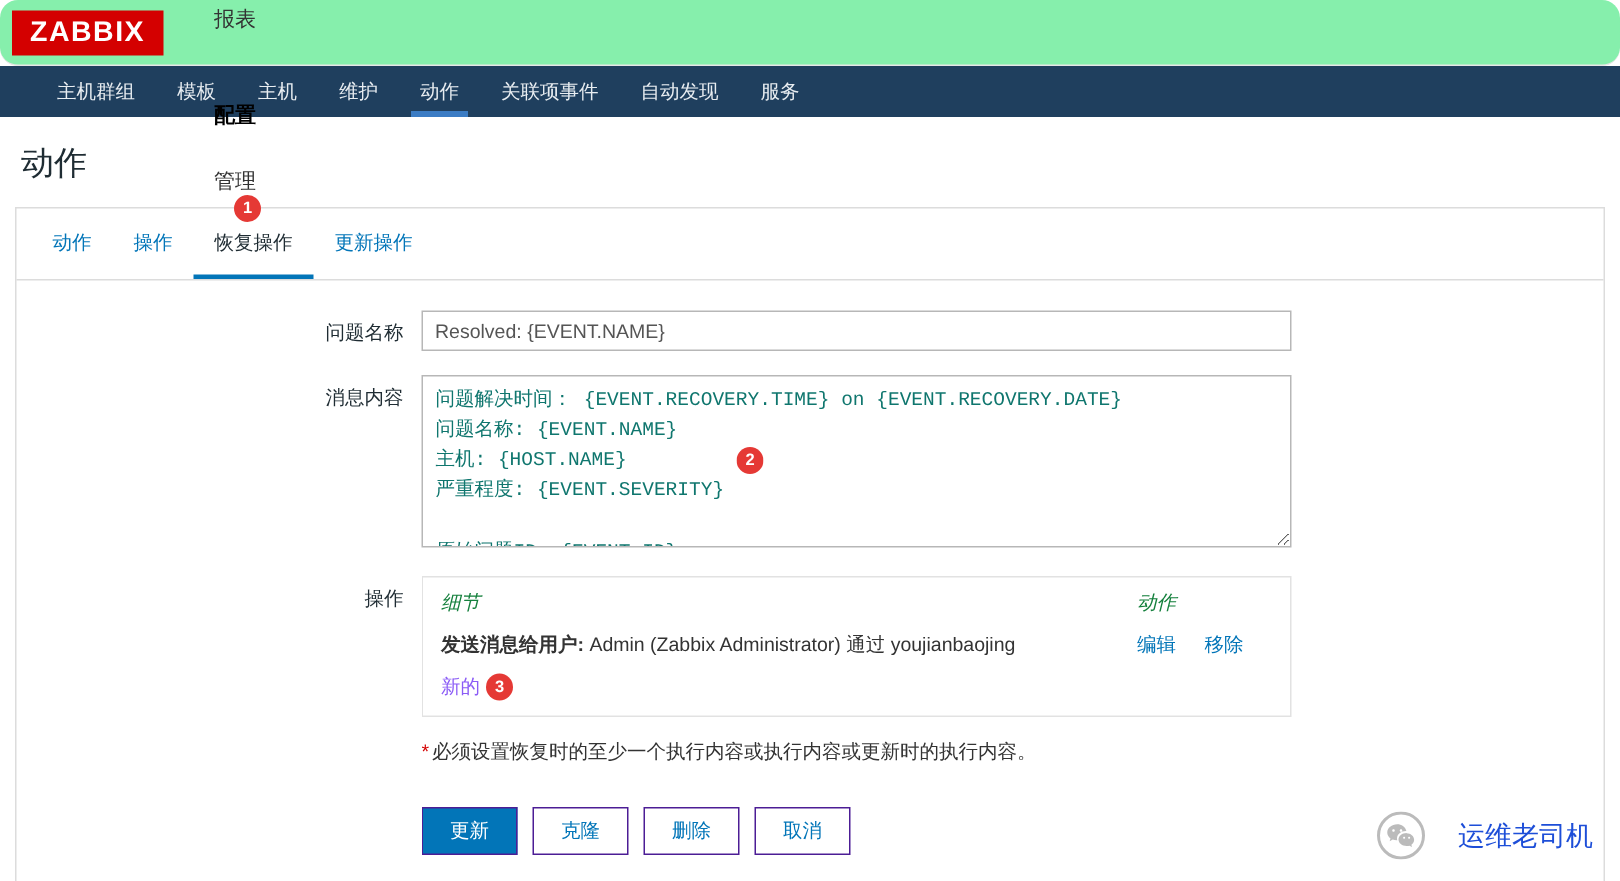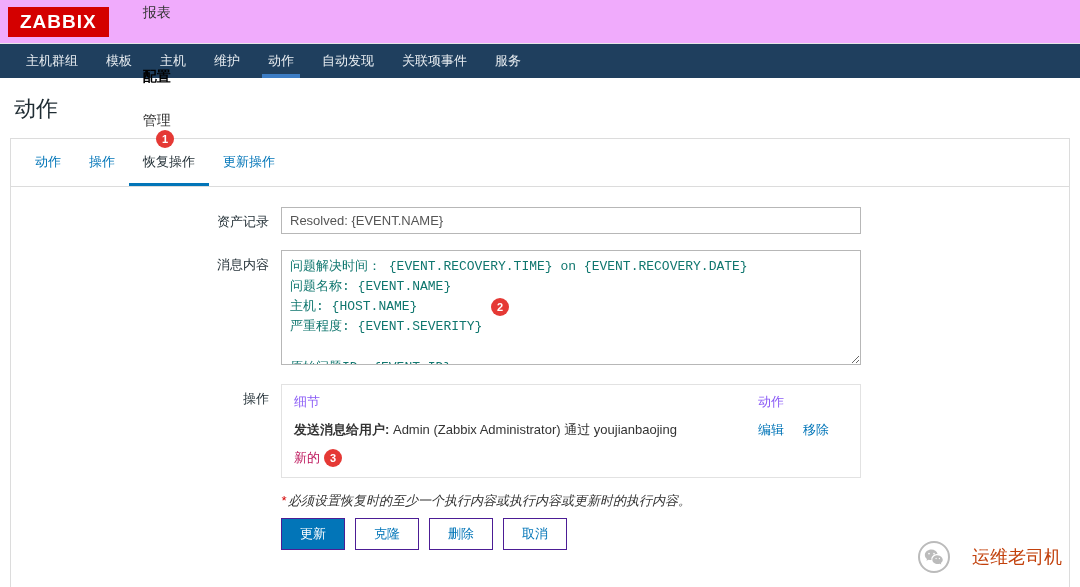--- a/index.html
+++ b/index.html
@@ -10,21 +10,22 @@
     color: #1f2c33;
     background: #fff;
     width: 1080px;
   }
   .topbar {
     display: flex;
     align-items: center;
     height: 44px;
     padding: 0 8px;
     border-bottom: 1px solid #e6e6e6;
-    background: #f0abfc;
+    background: #86efac;
+    border-radius: 12px;
   }
   .logo {
     background: #d40000;
     color: #fff;
     font-weight: bold;
     font-size: 19px;
     letter-spacing: 1px;
     padding: 4px 12px;
     margin-right: 20px;
     font-family: Arial, sans-serif;
@@ -40,21 +41,21 @@
   .topnav-item.active {
     font-weight: bold;
     color: #000;
     margin-top: 20px;
   }
   .subnav {
     background: #1f3f5e;
     display: flex;
     align-items: stretch;
     height: 34px;
-    padding-left: 12px;
+    padding-left: 24px;
   }
   .subnav-item {
     color: #e8edf1;
     font-size: 13px;
     padding: 0 14px;
     line-height: 34px;
     cursor: pointer;
     height: 34px;
     position: relative;
   }
@@ -137,51 +138,51 @@
     background:#fff;
   }
   .ops-table {
     width: 100%;
     border: 1px solid #e2e2e2;
     padding: 8px 12px 10px;
     background: #fff;
   }
   .ops-header {
     display: flex;
-    color: #8b5cf6;
+    color: #15803d;
     font-size: 13px;
     padding-bottom: 6px;
+    font-style: italic;
   }
   .ops-col-detail { flex: 1; }
   .ops-col-action { flex: 0 0 90px; text-align: left; }
   .ops-row {
     display: flex;
     padding: 4px 0;
     color: #333;
   }
   .ops-row .ops-col-detail { font-size: 13px; }
   .ops-row .ops-col-detail .bold { font-weight: bold; }
   .ops-link {
     color: #0275b8;
     cursor: pointer;
     margin-right: 8px;
     font-size: 13px;
   }
   .new-link {
-    color: #be185d;
+    color: #8b5cf6;
     cursor: pointer;
     display: inline-block;
     padding-top: 6px;
     font-size: 13px;
   }
   .hint-row {
-    margin: 14px 0 8px 0;
+    margin: 14px 0 28px 0;
     color: #333;
     font-size: 13px;
-    font-style: italic;
   }
   .hint-star { color: #d40000; margin-right: 2px; }
   .button-row {
     display: flex;
     gap: 10px;
   }
   .btn {
     border: 1px solid #4c1d95;
     background: #fff;
     color: #0275b8;
@@ -204,21 +205,21 @@
     text-align: center;
     font-weight: bold;
     z-index: 10;
   }
   .watermark {
     position: fixed;
     right: 18px;
     bottom: 14px;
     display: flex;
     align-items: center;
-    color: #c2410c;
+    color: #1d4ed8;
     font-size: 18px;
     gap: 22px;
     z-index: 20;
   }
   .watermark-icon {
     width: 32px; height: 32px;
     border-radius: 50%;
     border: 2px solid #bbb;
     display: flex;
     align-items: center;
@@ -239,40 +240,40 @@
       <div class="topnav-item">管理</div>
     </div>
 </div>
 
 <div class="subnav" id="subnav">
     <div class="subnav-item">主机群组</div>
     <div class="subnav-item">模板</div>
     <div class="subnav-item">主机</div>
     <div class="subnav-item">维护</div>
     <div class="subnav-item active">动作</div>
+    <div class="subnav-item">关联项事件</div>
     <div class="subnav-item">自动发现</div>
-    <div class="subnav-item">关联项事件</div>
     <div class="subnav-item">服务</div>
   </div>
 
 <div class="page-title">动作</div>
 
 <div class="content-box">
 
   <div class="tabs" id="tabs">
       <div class="tab">动作</div>
       <div class="tab">操作</div>
       <div class="tab active" style="position: relative;">恢复操作<div class="annot-badge" style="left: 27px; top: -9px;">1</div></div>
       <div class="tab">更新操作</div>
     </div>
 
   <div class="form-area">
 
     <div class="form-row">
-      <div class="form-label">资产记录</div>
+      <div class="form-label">问题名称</div>
       <div class="form-field">
         <input type="text" class="text-input" value="Resolved: {EVENT.NAME}" style="">
       </div>
     </div>
 
     <div class="form-row">
       <div class="form-label">消息内容</div>
       <div class="form-field" style="position:relative;">
         <textarea class="textarea-input" id="msgta" style="">问题解决时间： {EVENT.RECOVERY.TIME} on {EVENT.RECOVERY.DATE}
 问题名称: {EVENT.NAME}

